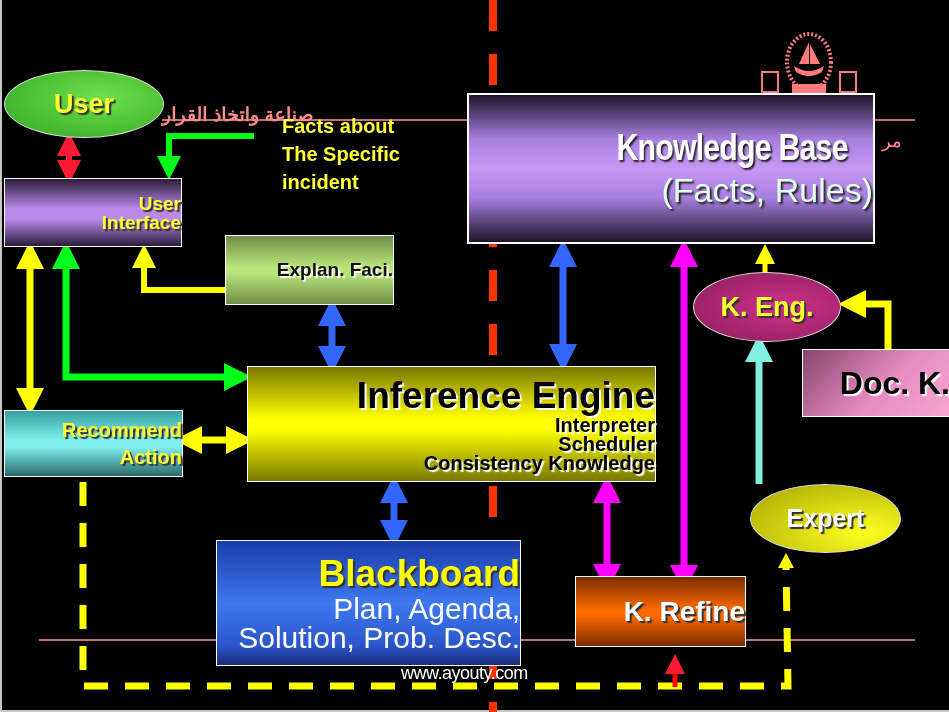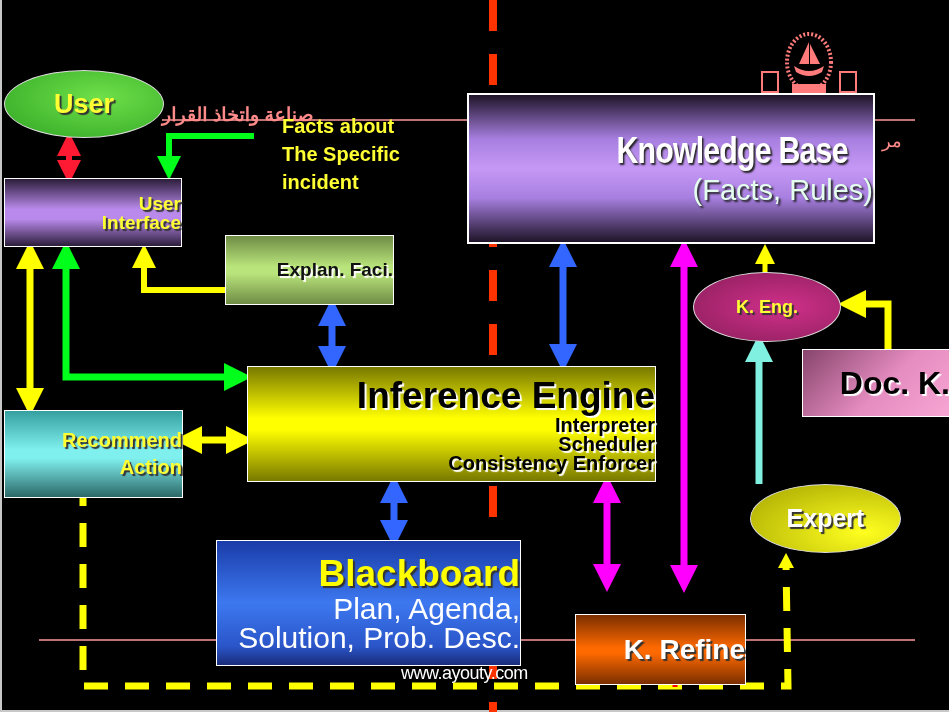--- a/index.html
+++ b/index.html
@@ -13,41 +13,41 @@
   .txt { position: absolute; font-weight: bold; }
 
   #user-oval { left: 2px; top: 70px; width: 160px; height: 68px; background: radial-gradient(ellipse at 60% 40%, #6fe04a 0%, #3cb12b 80%); }
   #user-oval span { color: #ffff33; font-size: 27px; }
 
   #ui-box { left: 2px; top: 178px; width: 178px; height: 69px; background: linear-gradient(#2c1d3a 0%, #b98aeb 45%, #b98aeb 60%, #2c1d3a 100%); line-height: 19px; }
   #ui-box span { color: #ffff33; font-size: 19px; }
 
   #kb-box { left: 465px; top: 93px; width: 408px; height: 151px; background: linear-gradient(#1e1428 0%, #a77fe0 30%, #c698f5 50%, #a77fe0 70%, #1e1428 100%); border: 2px solid #fff; }
   #kb-title { color: #fff; font-size: 37px; font-family: "Liberation Sans", sans-serif; font-weight: bold; transform: scaleX(0.82); letter-spacing: -1px; text-shadow: 2px 2px 2px #222; }
-  #kb-sub { color: #e4ffee; font-size: 29px; font-weight: normal; text-shadow: 2px 2px 2px #222; margin-top: 2px; }
+  #kb-sub { color: #e4ffee; font-size: 34px; font-weight: normal; text-shadow: 2px 2px 2px #222; margin-top: 2px; }
 
   #explan-box { left: 223px; top: 235px; width: 169px; height: 70px; background: linear-gradient(#6f8c45 0%, #b9e47b 45%, #b9e47b 55%, #6f8c45 100%); }
   #explan-box span { color: #111; font-size: 19px; }
 
   #ie-box { left: 245px; top: 366px; width: 409px; height: 116px; background: linear-gradient(#787800 0%, #ffff00 45%, #ffff00 55%, #787800 100%); line-height: 20px; }
   #ie-title { color: #000; font-size: 37px; line-height: 40px; margin-left: 36px; }
   .ie-sub { color: #000; font-size: 20px; line-height: 19px; }
 
-  #ra-box { left: 2px; top: 410px; width: 179px; height: 88px; background: linear-gradient(#36a0a0 0%, #7ff0ee 45%, #7ff0ee 55%, #2c6868 100%); line-height: 21px; gap: 6px; }
+  #ra-box { left: 2px; top: 410px; width: 179px; height: 67px; background: linear-gradient(#36a0a0 0%, #7ff0ee 45%, #7ff0ee 55%, #2c6868 100%); line-height: 21px; gap: 6px; }
   #ra-box span { color: #ffff33; font-size: 20px; }
 
   #bb-box { left: 214px; top: 540px; width: 305px; height: 126px; background: linear-gradient(#1a3ca8 0%, #3d78f0 50%, #2a55c8 85%, #1a2c7a 100%); }
   #bb-title { color: #ffff00; font-size: 37px; line-height: 40px; }
   .bb-sub { color: #fff; font-size: 30px; font-weight: normal; line-height: 29px; }
 
-  #kr-box { left: 573px; top: 614px; width: 171px; height: 71px; background: linear-gradient(#7a2e00 0%, #ff6a00 48%, #ff6a00 55%, #7a2e00 100%); }
+  #kr-box { left: 573px; top: 576px; width: 171px; height: 71px; background: linear-gradient(#7a2e00 0%, #ff6a00 48%, #ff6a00 55%, #7a2e00 100%); }
   #kr-box span { color: #fff; font-size: 28px; }
 
   #keng-oval { left: 691px; top: 272px; width: 148px; height: 70px; background: radial-gradient(ellipse at 60% 50%, #d0308a 0%, #8a1e5a 100%); }
-  #keng-oval span { color: #ffff33; font-size: 18px; }
+  #keng-oval span { color: #ffff33; font-size: 27px; }
 
   #dock-box { left: 800px; top: 349px; width: 149px; height: 68px; background: linear-gradient(135deg, #87456c 0%, #e58cc0 55%, #f7a6d4 100%); }
   #dock-box span { color: #000; font-size: 32px; }
 
   #expert-oval { left: 748px; top: 484px; width: 151px; height: 69px; background: radial-gradient(ellipse at 75% 70%, #ffff20 0%, #a5a500 100%); }
   #expert-oval span { color: #fff; font-size: 25px; }
 
   #facts-text { left: 268px; top: 112px; color: #ffff33; font-size: 20px; line-height: 28px; margin-left: 12px; }
   #arabic-left { left: 160px; top: 103px; color: #ff8a8a; font-size: 19px; font-weight: bold; direction: rtl; white-space: nowrap; }
   #arabic-right { left: 880px; top: 130px; color: #ff8a8a; font-size: 18px; font-weight: normal; }
@@ -155,21 +155,21 @@
   </div>
 
   <div id="explan-box" class="box">
     <span class="shadow-light">Explan. Faci.</span>
   </div>
 
   <div id="ie-box" class="box">
     <div id="ie-title" class="shadow-light">Inference Engine</div>
     <div class="ie-sub shadow-light">Interpreter</div>
     <div class="ie-sub shadow-light">Scheduler</div>
-    <div class="ie-sub shadow-light">Consistency Enforcer</div>
+    <div class="ie-sub shadow-light">Consistency Knowledge</div>
   </div>
 
   <div id="ra-box" class="box">
     <span class="shadow-dark">Recommend</span>
     <span class="shadow-dark">Action</span>
   </div>
 
   <div id="bb-box" class="box">
     <div id="bb-title" class="shadow-dark">Blackboard</div>
     <div class="bb-sub">Plan, Agenda,</div>

